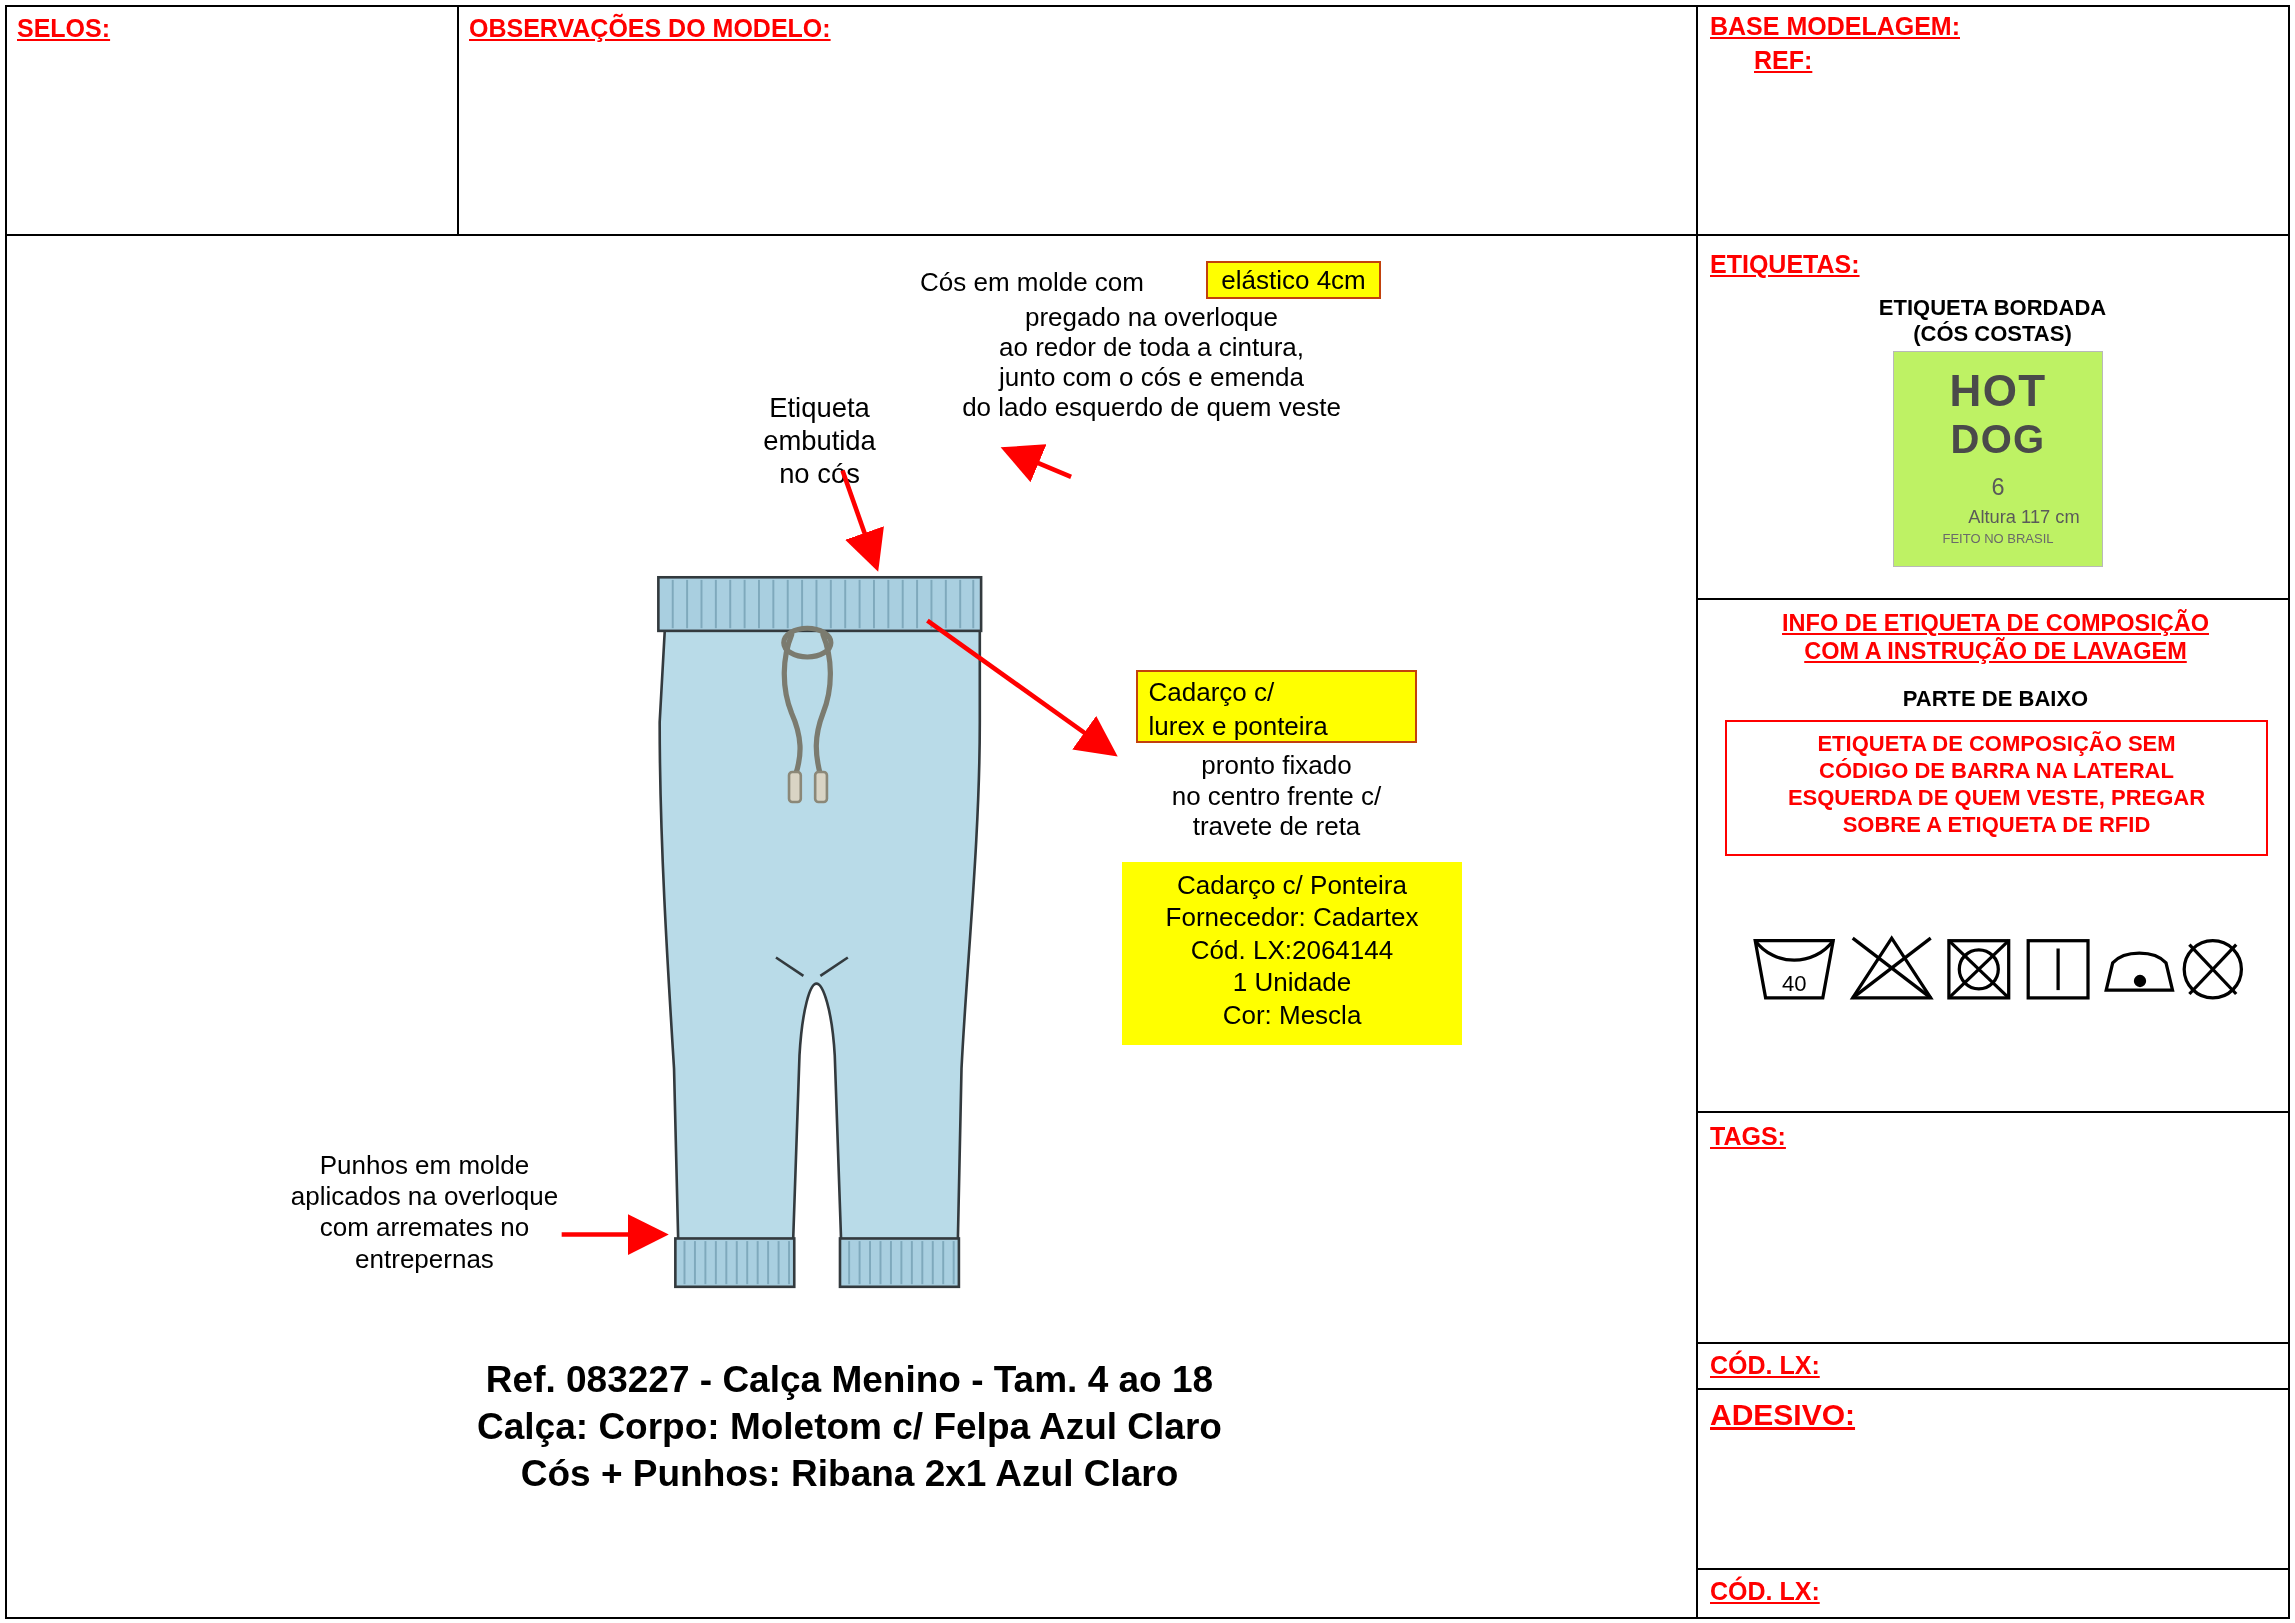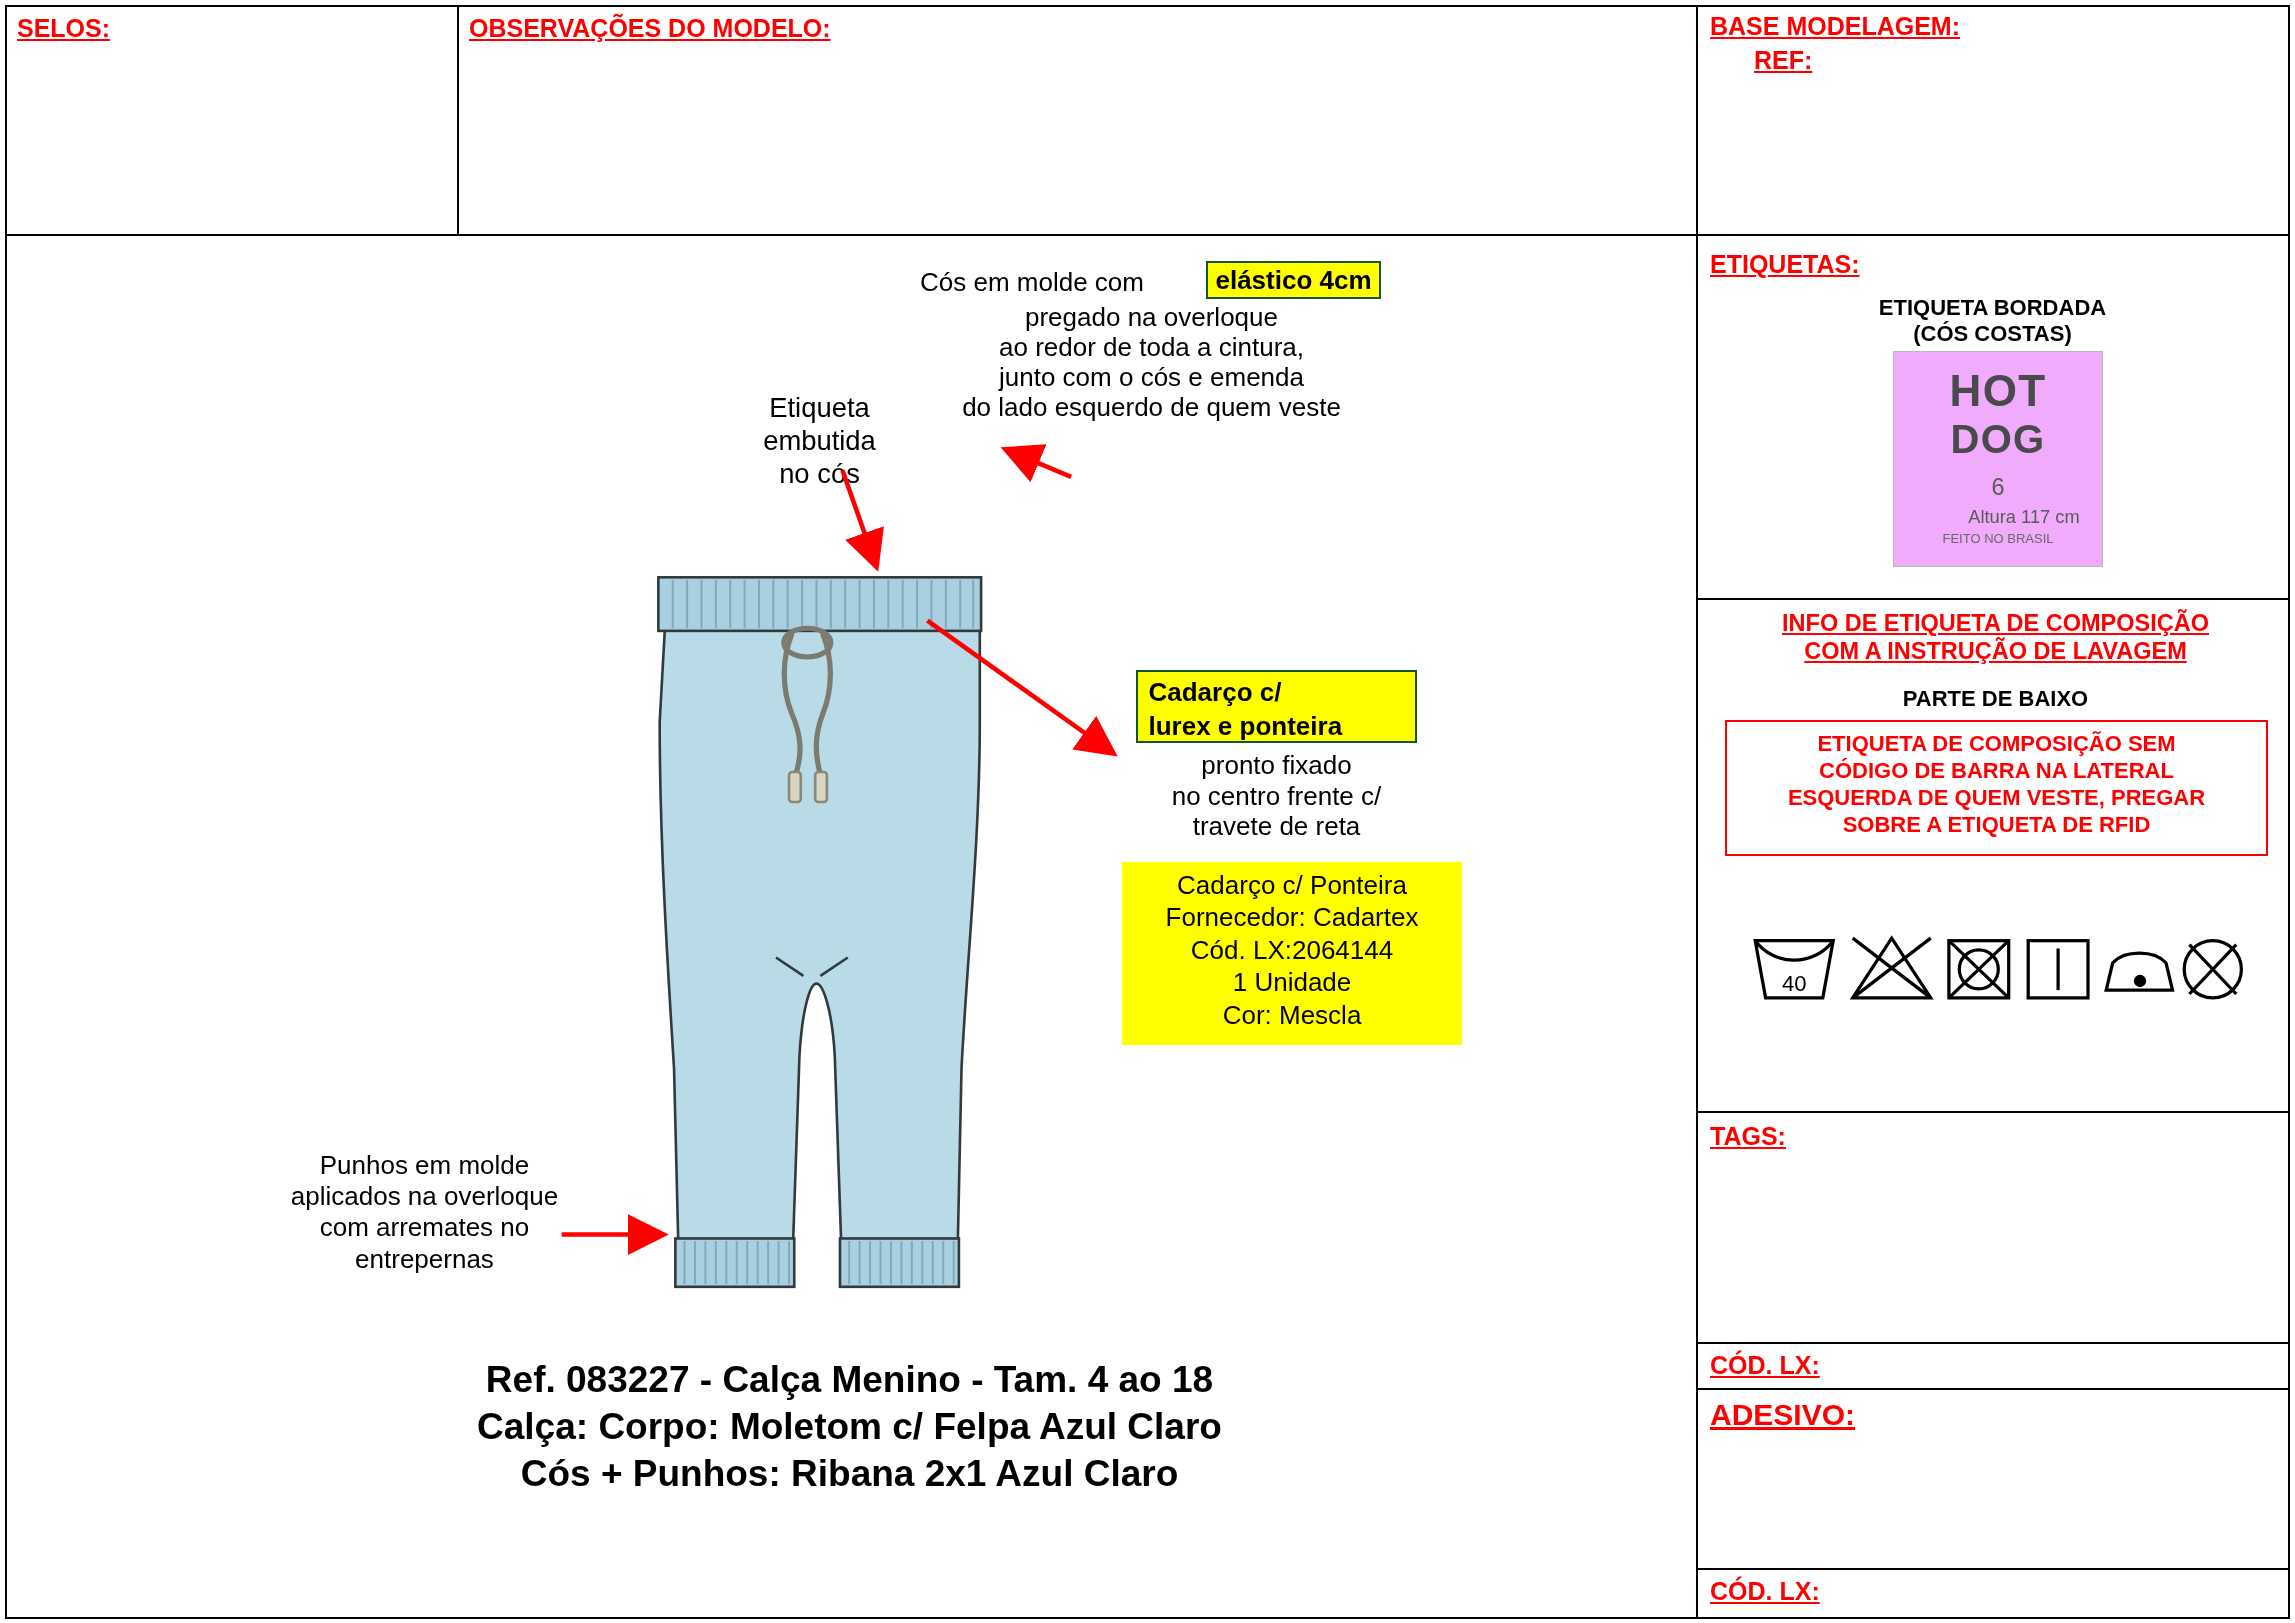--- a/index.html
+++ b/index.html
@@ -34,21 +34,21 @@
   .center { text-align: center; }
 
   
   .hl {
     position: absolute;
     background: #ffff00;
     color: #000;
     text-align: center;
     white-space: pre;
   }
-  .hl.bordered { border: 2px solid #14532d; font-weight: bold; }
+  .hl.bordered { border: 2px solid #c2410c; font-weight: normal; }
 
   
   .redbox {
     position: absolute;
     border: 2px solid #ff0000;
     color: #ff0000;
     font-weight: bold;
     text-align: center;
     white-space: pre;
     line-height: 1.22;
@@ -57,21 +57,21 @@
 
   
   #arrows { position: absolute; left: 0; top: 0; width: 2295px; height: 1624px; pointer-events: none; }
 
   
   #garment { position: absolute; }
 
   
   .badge-card {
     position: absolute;
-    background: #f0abfc;
+    background: #bef264;
     border: 1.3px solid #b9b9b9;
   }
 
   
   .care-row { position: absolute; }
 </style>
 </head>
 <body>
 
 <div id="sheet">

